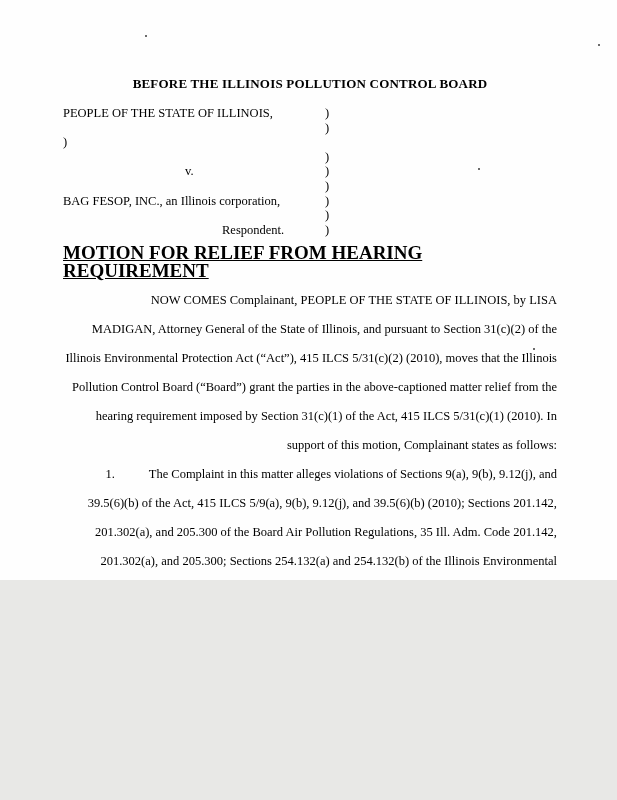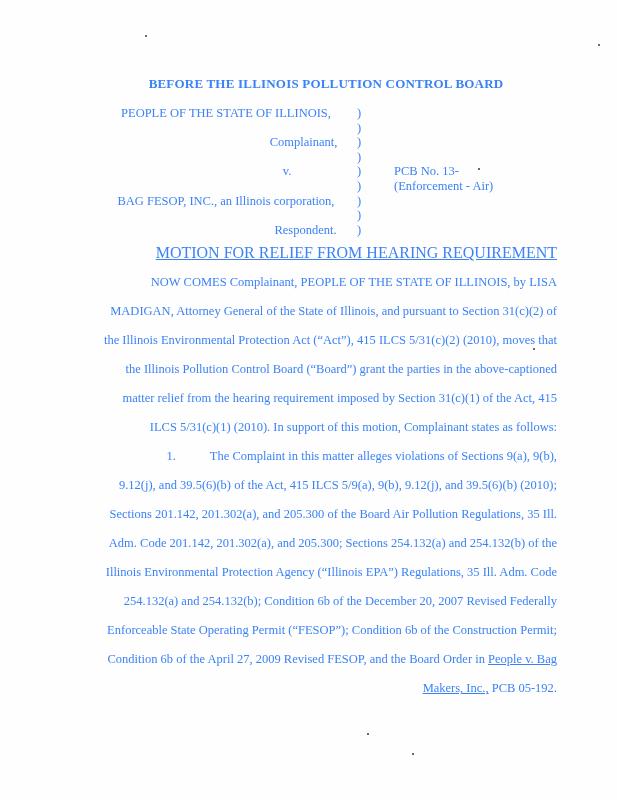--- a/index.html
+++ b/index.html
@@ -1,26 +1,25 @@
 <!DOCTYPE html>
 <html><head>
 <meta charset="utf-8">
 <style>
   html,body{margin:0;padding:0;background:#e8e8e6;}
   .page{
     position:relative;
-    width:617px;height:800px;
+    width:617px;height:580px;
     margin:0 auto;
     background:#fefefe;
-    color:#3b82f6;
+    color:#000000;
     font-family:"Liberation Serif","DejaVu Serif",serif;
     font-size:12.5px;
     overflow:hidden;
     box-sizing:border-box;
-    padding-left:32px;
   }
   .content{
     box-sizing:border-box;
     padding:76px 60px 0 63px;
   }
   .court-header{
     text-align:center;
     font-weight:bold;
     font-size:13px;
     line-height:16px;
@@ -28,31 +27,31 @@
     margin:0 0 14px 0;
   }
   
   .caption{width:100%;}
   .cap-row{
     display:flex;
     line-height:14.6px;
     height:14.6px;
     white-space:nowrap;
   }
-  .cap-left{flex:0 0 262px;text-align:center;}
+  .cap-left{flex:0 0 262px;}
   .cap-left.indent-complainant{padding-left:155px;box-sizing:border-box;}
   .cap-left.indent-v{padding-left:122px;box-sizing:border-box;}
   .cap-left.indent-respondent{padding-left:159px;box-sizing:border-box;}
   .cap-paren{flex:0 0 37px;}
   .cap-right{flex:1;}
   
   .motion-title{
-    text-align:right;
-    font-weight:normal;
-    font-size:16px;
+    text-align:left;
+    font-weight:bold;
+    font-size:19px;
     line-height:18px;
     text-decoration:underline;
     margin:7px 0 6px 0;
   }
   
   .body-para{
     margin:0;
     line-height:29px;
     text-align:right;
     text-indent:36px;
@@ -80,38 +79,35 @@
         <span class="cap-left">PEOPLE OF THE STATE OF ILLINOIS,</span>
         <span class="cap-paren">)</span>
         <span class="cap-right"></span>
       </div>
       <div class="cap-row">
         <span class="cap-left"></span>
         <span class="cap-paren">)</span>
         <span class="cap-right"></span>
       </div>
       <div class="cap-row">
-        <span class="cap-left indent-complainant">Complainant,</span>
         <span class="cap-paren">)</span>
         <span class="cap-right"></span>
       </div>
       <div class="cap-row">
         <span class="cap-left"></span>
         <span class="cap-paren">)</span>
         <span class="cap-right"></span>
       </div>
       <div class="cap-row">
         <span class="cap-left indent-v">v.</span>
         <span class="cap-paren">)</span>
-        <span class="cap-right">PCB No. 13-</span>
       </div>
       <div class="cap-row">
         <span class="cap-left"></span>
         <span class="cap-paren">)</span>
-        <span class="cap-right">(Enforcement - Air)</span>
       </div>
       <div class="cap-row">
         <span class="cap-left">BAG FESOP, INC., an Illinois corporation,</span>
         <span class="cap-paren">)</span>
         <span class="cap-right"></span>
       </div>
       <div class="cap-row">
         <span class="cap-left"></span>
         <span class="cap-paren">)</span>
         <span class="cap-right"></span>

